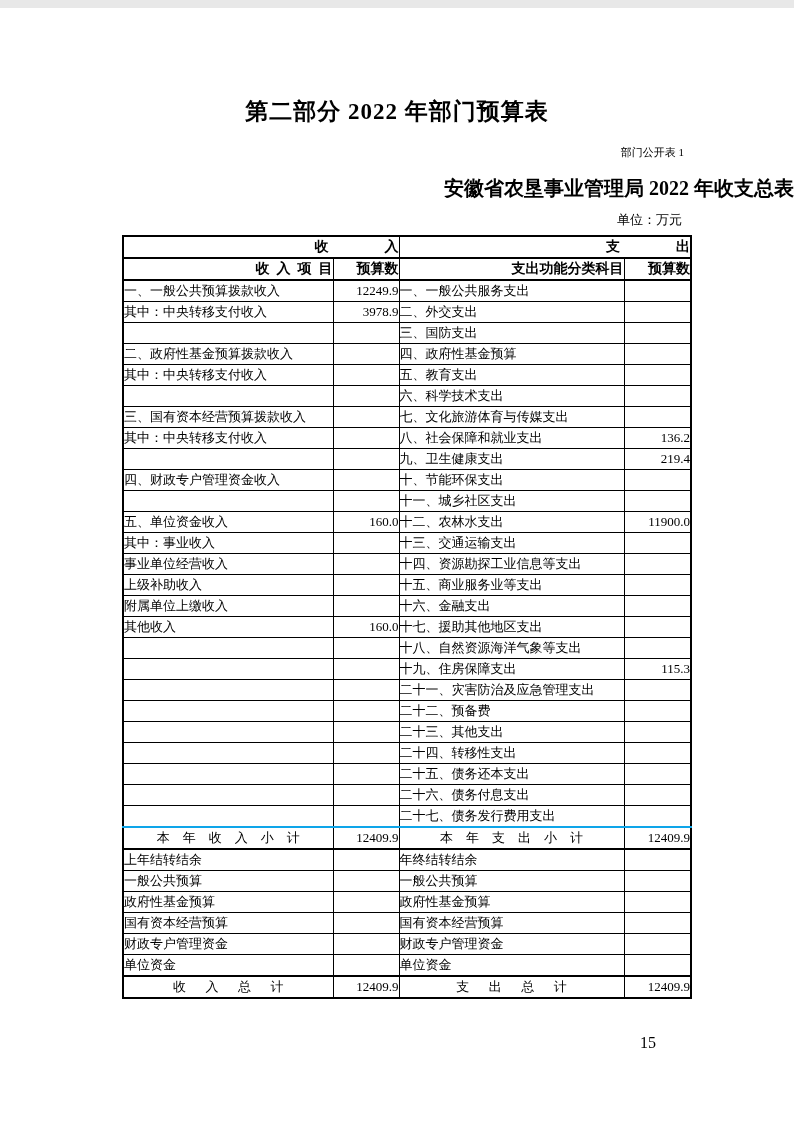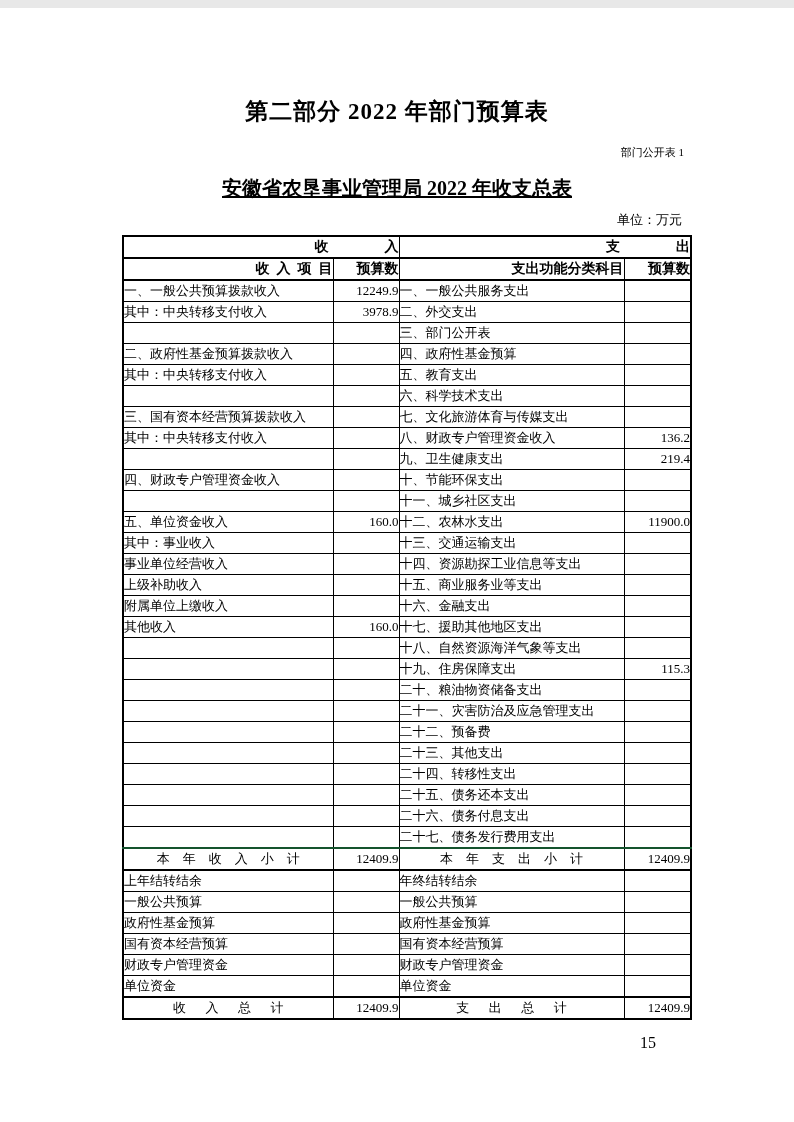--- a/index.html
+++ b/index.html
@@ -10,21 +10,21 @@
   }
   .section-title{
     position:absolute;top:88px;left:0;width:100%;
     text-align:center;font-size:23px;font-weight:bold;letter-spacing:1px;
   }
   .table-label{
     position:absolute;top:137px;right:110px;font-size:11px;
   }
   .table-title{
     position:absolute;top:167px;left:0;width:100%;
-    text-align:center;font-size:20px;font-weight:bold;text-decoration:underline;
+    text-align:right;font-size:20px;font-weight:bold;
   }
   .unit-note{
     position:absolute;top:203px;right:112px;font-size:13px;
   }
   table.budget{
     position:absolute;left:122px;top:227px;width:568px;
     border-collapse:collapse;table-layout:fixed;
     border:2px solid #000;
   }
   table.budget th, table.budget td{
@@ -37,21 +37,21 @@
     border-bottom-width:2px;
   }
   td.c-item{text-align:left;}
   td.c-val, td.c-val2{text-align:right;padding-right:3px;}
   td.c-val{border-right-width:2px;}
   th.mid{border-right-width:2px;}
   .ind0{padding-left:5px;}
   .ind1{padding-left:28px;}
   .ind2{padding-left:48px;}
   .ind3{padding-left:92px;}
-  tr.subtotal td{border-top:2px solid #14532d;border-bottom:2px solid #000;}
+  tr.subtotal td{border-top:2px solid #0ea5e9;border-bottom:2px solid #000;}
   tr.total td{border-top:2px solid #000;}
   tr.subtotal td.c-item, tr.total td.c-item{text-align:center;padding-left:0;}
   .page-number{
     position:absolute;top:1026px;left:640px;font-size:16px;
   }
 </style>
 </head>
 <body>
 
 <div class="page">
@@ -92,21 +92,21 @@
   </tr>
         <tr>
     <td class="c-item ind2">其中：中央转移支付收入</td>
     <td class="c-val">3978.9</td>
     <td class="c-item ind0">二、外交支出</td>
     <td class="c-val2"></td>
   </tr>
         <tr>
     <td class="c-item ind0"></td>
     <td class="c-val"></td>
-    <td class="c-item ind0">三、部门公开表</td>
+    <td class="c-item ind0">三、国防支出</td>
     <td class="c-val2"></td>
   </tr>
         <tr>
     <td class="c-item ind0">二、政府性基金预算拨款收入</td>
     <td class="c-val"></td>
     <td class="c-item ind0">四、政府性基金预算</td>
     <td class="c-val2"></td>
   </tr>
         <tr>
     <td class="c-item ind2">其中：中央转移支付收入</td>
@@ -122,21 +122,21 @@
   </tr>
         <tr>
     <td class="c-item ind0">三、国有资本经营预算拨款收入</td>
     <td class="c-val"></td>
     <td class="c-item ind0">七、文化旅游体育与传媒支出</td>
     <td class="c-val2"></td>
   </tr>
         <tr>
     <td class="c-item ind2">其中：中央转移支付收入</td>
     <td class="c-val"></td>
-    <td class="c-item ind0">八、财政专户管理资金收入</td>
+    <td class="c-item ind0">八、社会保障和就业支出</td>
     <td class="c-val2">136.2</td>
   </tr>
         <tr>
     <td class="c-item ind0"></td>
     <td class="c-val"></td>
     <td class="c-item ind0">九、卫生健康支出</td>
     <td class="c-val2">219.4</td>
   </tr>
         <tr>
     <td class="c-item ind0">四、财政专户管理资金收入</td>
@@ -190,26 +190,20 @@
     <td class="c-item ind0"></td>
     <td class="c-val"></td>
     <td class="c-item ind0">十八、自然资源海洋气象等支出</td>
     <td class="c-val2"></td>
   </tr>
         <tr>
     <td class="c-item ind0"></td>
     <td class="c-val"></td>
     <td class="c-item ind0">十九、住房保障支出</td>
     <td class="c-val2">115.3</td>
-  </tr>
-        <tr>
-    <td class="c-item ind0"></td>
-    <td class="c-val"></td>
-    <td class="c-item ind0">二十、粮油物资储备支出</td>
-    <td class="c-val2"></td>
   </tr>
         <tr>
     <td class="c-item ind0"></td>
     <td class="c-val"></td>
     <td class="c-item ind0">二十一、灾害防治及应急管理支出</td>
     <td class="c-val2"></td>
   </tr>
         <tr>
     <td class="c-item ind0"></td>
     <td class="c-val"></td>

